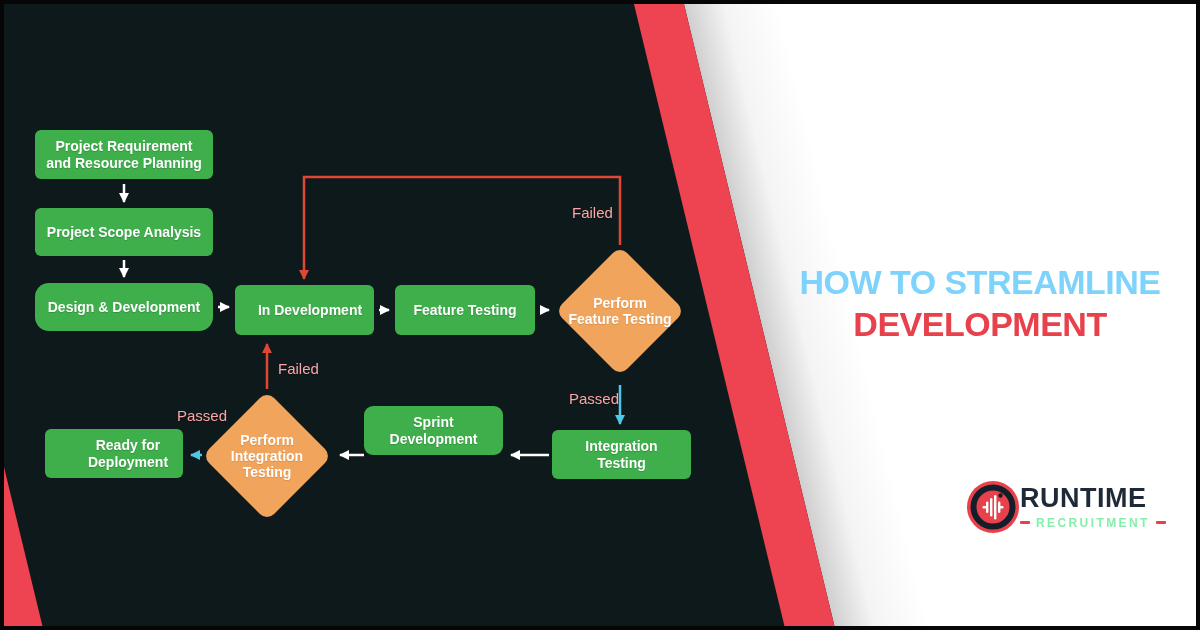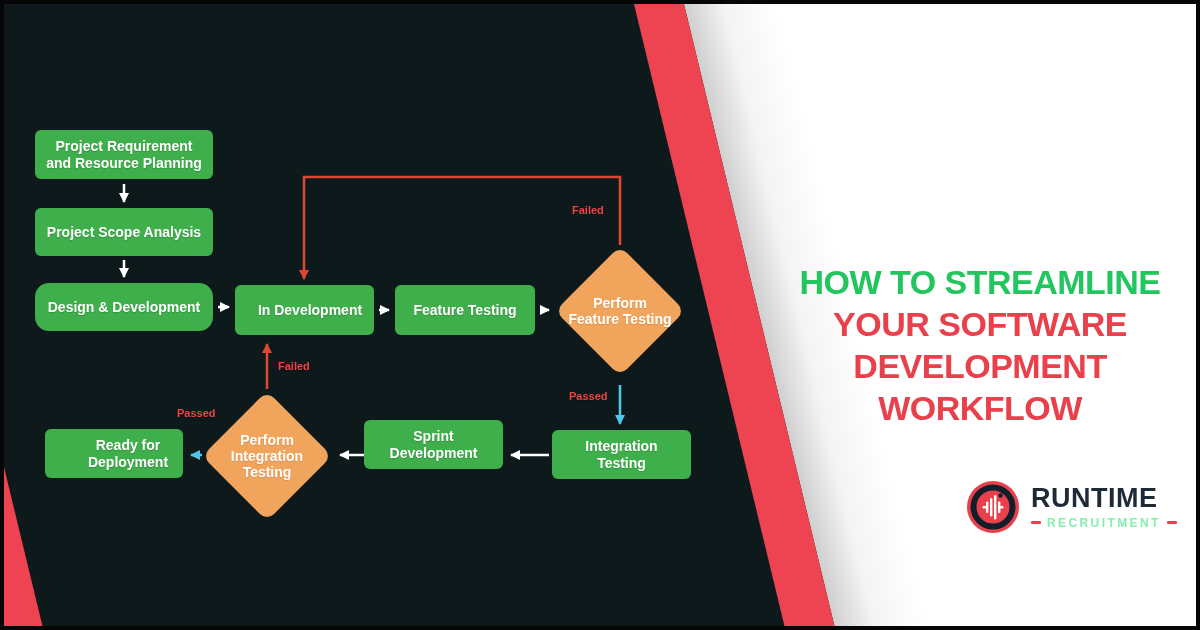--- a/index.html
+++ b/index.html
@@ -19,29 +19,29 @@
   .gbox{
     position:absolute;background:#3FAF4C;border-radius:6px;color:#fff;font-weight:bold;
     display:flex;align-items:center;justify-content:center;text-align:center;
     font-size:14px;line-height:17px;padding:4px 8px;box-sizing:border-box;z-index:10;
     text-shadow:0 1px 1px rgba(0,0,0,0.18);
   }
   .diamond{position:absolute;width:92px;height:92px;background:#F1A45C;transform:rotate(45deg);border-radius:10px;z-index:9;}
   .dlabel{position:absolute;inset:-8px;transform:rotate(-45deg);display:flex;align-items:center;justify-content:center;
     text-align:center;color:#fff;font-weight:bold;font-size:14px;line-height:16px;text-shadow:0 1px 1px rgba(0,0,0,0.12);}
   .connectors{position:absolute;inset:0;z-index:8;pointer-events:none;}
-  .flabel{position:absolute;color:#ef4444;font-weight:bold;font-size:11px;z-index:11;text-shadow:0 1px 1px rgba(0,0,0,0.3);}
+  .flabel{position:absolute;color:#fca5a5;font-weight:normal;font-size:15px;z-index:11;text-shadow:0 1px 1px rgba(0,0,0,0.3);}
 
   
   .title{position:absolute;left:772px;top:261px;width:416px;text-align:center;font-weight:bold;
     font-size:34px;line-height:42px;letter-spacing:-0.5px;z-index:20;}
-  .t-black{color:#22c55e;display:block;}
+  .t-black{color:#7dd3fc;display:block;}
   .t-red{color:#E8414B;display:block;}
 
-  .logo{position:absolute;left:966px;top:480px;display:flex;align-items:center;gap:11px;z-index:20;}
+  .logo{position:absolute;left:966px;top:480px;display:flex;align-items:center;z-index:20;}
   .logo-icon{width:54px;height:54px;display:block;}
   .logo-name{font-size:27px;font-weight:bold;color:#1E2A38;letter-spacing:0.5px;line-height:27px;}
   .logo-tagline{display:flex;align-items:center;gap:6px;margin-top:4px;}
   .logo-tag-text{font-size:12px;font-weight:bold;color:#86efac;letter-spacing:2.4px;}
   .dash{width:10px;height:3px;background:#E8414B;border-radius:1px;display:inline-block;}
 </style>
 </head>
 <body>
 
 <div class="canvas">
@@ -89,44 +89,42 @@
   </div>
   <div class="gbox" style="left:235px;top:285px;width:139px;height:50px;padding-left:19px;">
     <span>In Development</span>
   </div>
   <div class="gbox" style="left:395px;top:285px;width:140px;height:50px;">
     <span>Feature Testing</span>
   </div>
   <div class="gbox" style="left:552px;top:430px;width:139px;height:49px;">
     <span>Integration Testing</span>
   </div>
-  <div class="gbox" style="left:364px;top:420px;width:139px;height:49px;">
+  <div class="gbox" style="left:364px;top:406px;width:139px;height:49px;border-radius:9px;">
     <span>Sprint Development</span>
   </div>
   <div class="gbox" style="left:45px;top:429px;width:138px;height:49px;padding-left:36px;">
     <span>Ready for Deployment</span>
   </div>
 
   <div class="diamond" style="left:574px;top:265px;">
     <div class="dlabel">Perform Feature Testing</div>
   </div>
   <div class="diamond" style="left:221px;top:410px;">
     <div class="dlabel">Perform Integration Testing</div>
   </div>
 
   <div class="flabel" style="left:572px;top:204px;">Failed</div>
   <div class="flabel" style="left:569px;top:390px;">Passed</div>
   <div class="flabel" style="left:278px;top:360px;">Failed</div>
   <div class="flabel" style="left:177px;top:407px;">Passed</div>
 
   <div class="title">
     <span class="t-black">HOW TO STREAMLINE</span>
-    <span class="t-red">YOUR SOFTWARE</span>
     <span class="t-red">DEVELOPMENT</span>
-    <span class="t-red">WORKFLOW</span>
   </div>
 
   <div class="logo">
     <svg class="logo-icon" viewBox="0 0 54 54">
       <circle cx="27" cy="27" r="26" fill="#E8414B"></circle>
       <circle cx="27" cy="27" r="19.5" fill="none" stroke="#141E2A" stroke-width="6"></circle>
       <rect x="16.5" y="26" width="5" height="2.4" rx="1" fill="#FFFFFF"></rect>
       <rect x="32.5" y="26" width="5" height="2.4" rx="1" fill="#FFFFFF"></rect>
       <rect x="20" y="21.5" width="2.4" height="11.5" rx="1.2" fill="#FFFFFF"></rect>
       <rect x="24" y="18" width="2.4" height="18.5" rx="1.2" fill="#FFFFFF"></rect>

